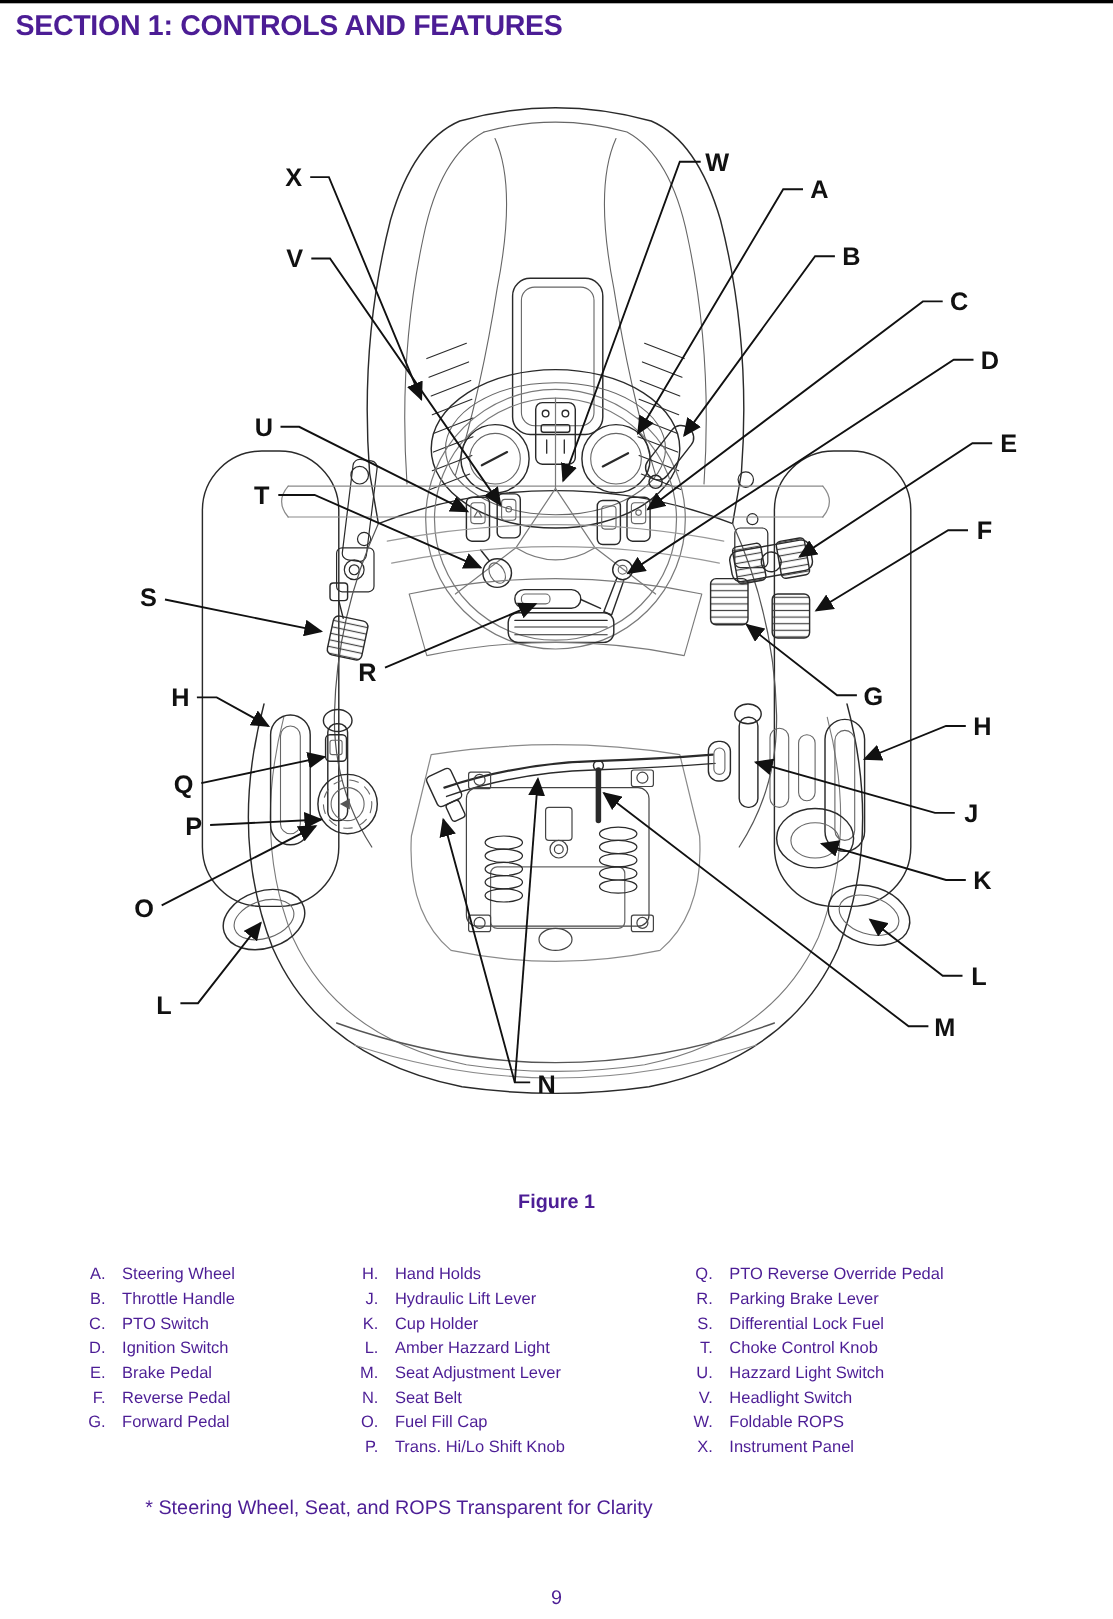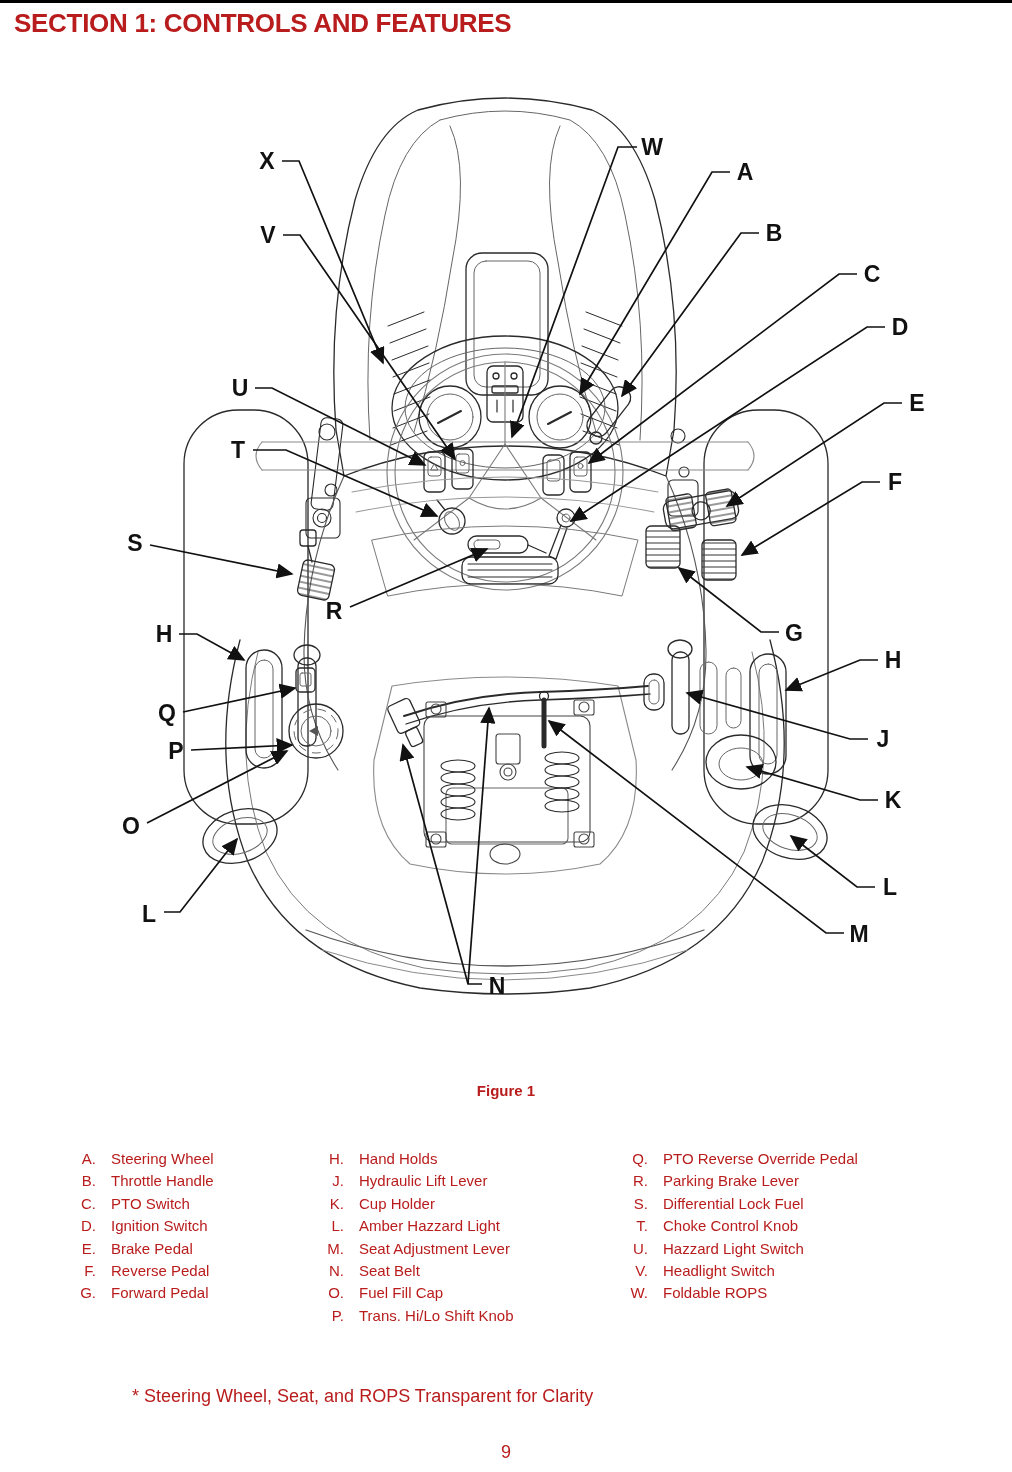--- a/index.html
+++ b/index.html
@@ -1,29 +1,29 @@
 <!DOCTYPE html>
 <html><head>
 <meta charset="utf-8">
 <style>
   html,body{margin:0;padding:0;background:#ffffff;}
   .page{position:relative;width:1012px;height:1472px;background:#fff;overflow:hidden;
-        font-family:"Liberation Sans",sans-serif;color:#b91c1c;}
+        font-family:"Liberation Sans",sans-serif;color:#4c1d95;}
   .top-rule{position:absolute;top:0;left:0;width:100%;height:3px;background:#000;}
   .title{position:absolute;top:8px;left:14px;margin:0;font-size:26px;font-weight:bold;
          letter-spacing:-0.3px;white-space:nowrap;}
   svg.fig{position:absolute;left:0;top:0;}
   .fig-caption{position:absolute;top:1082px;left:0;width:1012px;text-align:center;
-               font-size:15px;font-weight:bold;}
+               font-size:18px;font-weight:bold;}
   .legend-col{position:absolute;font-size:15px;line-height:22.4px;white-space:nowrap;}
   .legend-col .llet{display:inline-block;text-align:right;margin-right:15px;}
   .c1{left:62px;top:1148px;}  .c1 .llet{width:34px;}
   .c2{left:300px;top:1148px;} .c2 .llet{width:44px;}
   .c3{left:604px;top:1148px;} .c3 .llet{width:44px;}
-  .footnote{position:absolute;left:132px;top:1360px;font-size:18px;margin-top:26px;}
+  .footnote{position:absolute;left:132px;top:1360px;font-size:18px;}
   .pagenum{position:absolute;top:1442px;left:0;width:1012px;text-align:center;font-size:18px;}
   .callout{font-family:"Liberation Sans",sans-serif;font-size:23px;font-weight:bold;fill:#111;}
 </style>
 </head>
 <body>
 
 <div class="page">
   <div class="top-rule"></div>
   <h1 class="title">SECTION 1: CONTROLS AND FEATURES</h1>
 
@@ -378,17 +378,18 @@
     <div><span class="llet">P.</span><span>Trans. Hi/Lo Shift Knob</span></div>
   </div>
   <div class="legend-col c3">
     <div><span class="llet">Q.</span><span>PTO Reverse Override Pedal</span></div>
     <div><span class="llet">R.</span><span>Parking Brake Lever</span></div>
     <div><span class="llet">S.</span><span>Differential Lock Fuel</span></div>
     <div><span class="llet">T.</span><span>Choke Control Knob</span></div>
     <div><span class="llet">U.</span><span>Hazzard Light Switch</span></div>
     <div><span class="llet">V.</span><span>Headlight Switch</span></div>
     <div><span class="llet">W.</span><span>Foldable ROPS</span></div>
+    <div><span class="llet">X.</span><span>Instrument Panel</span></div>
   </div>
 
   <div class="footnote">* Steering Wheel, Seat, and ROPS Transparent for Clarity</div>
   <div class="pagenum">9</div>
 </div>
 
 </body></html>

